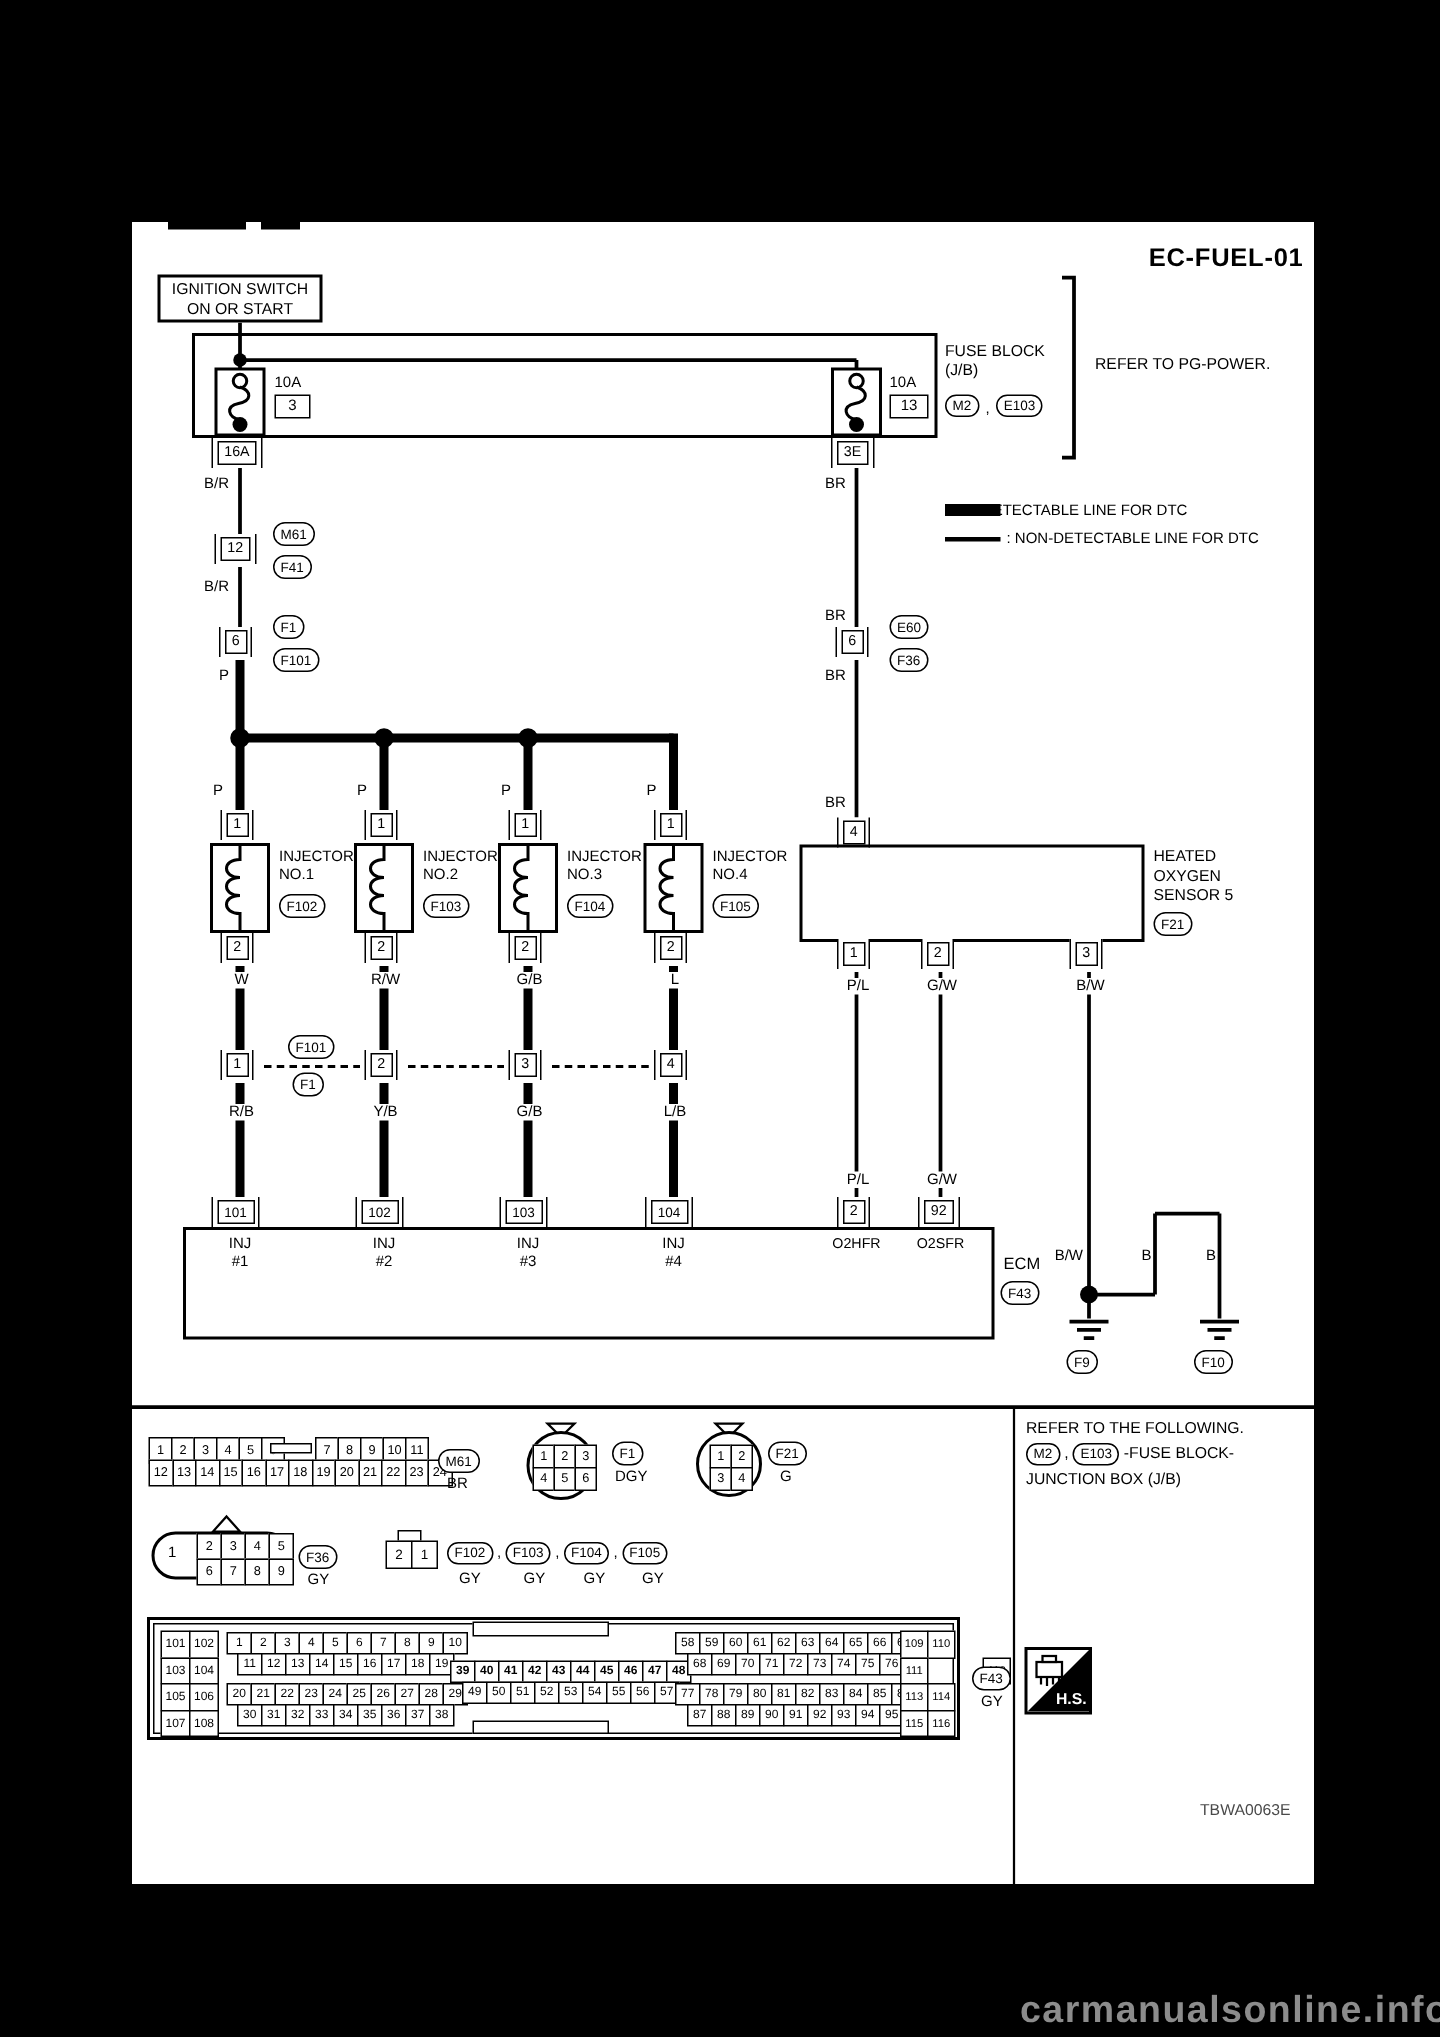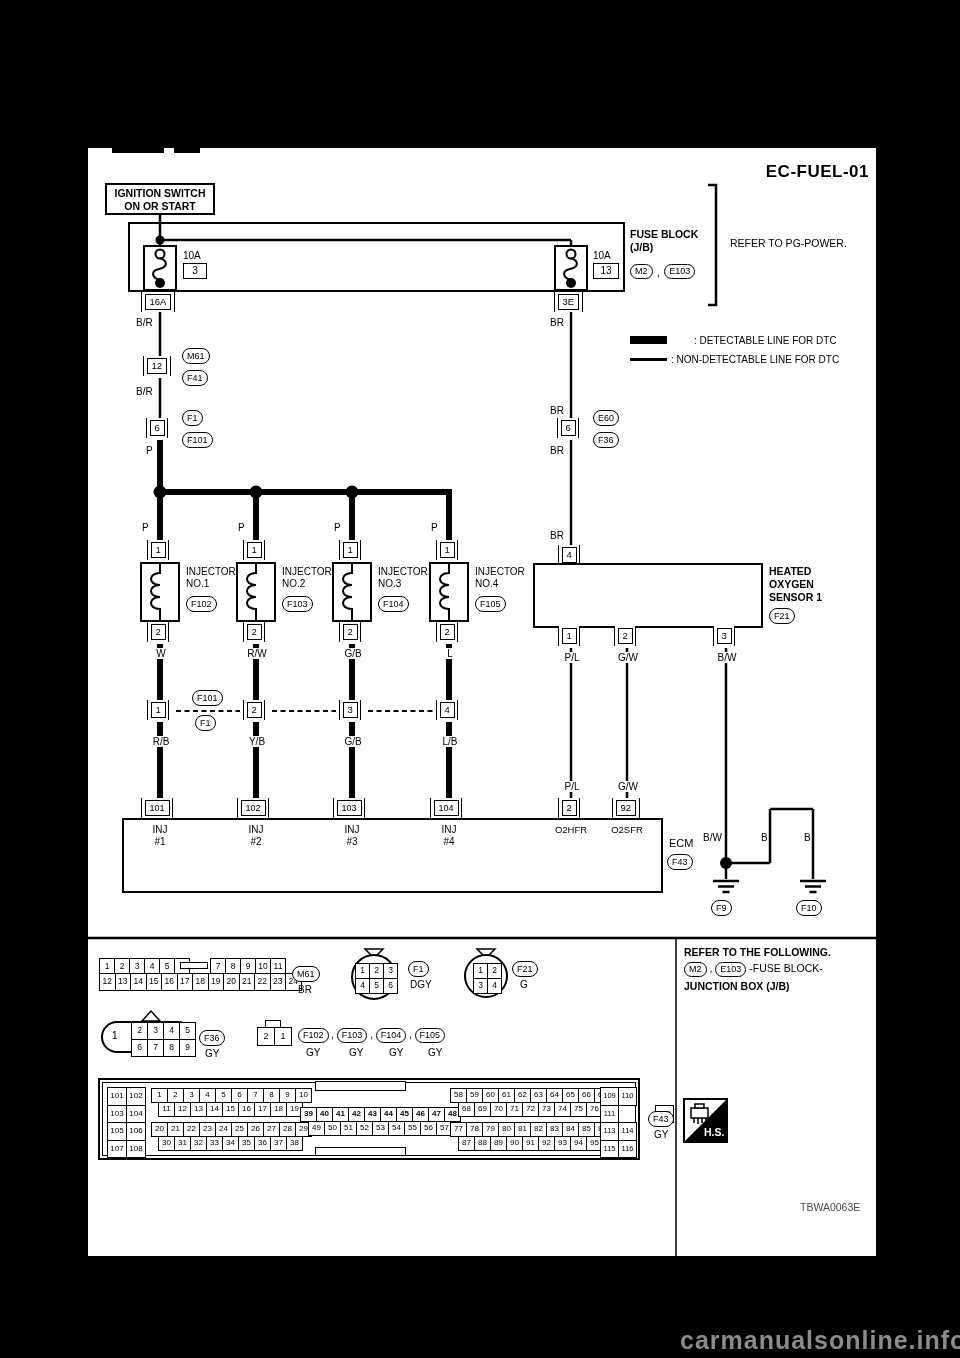--- a/index.html
+++ b/index.html
@@ -22,21 +22,21 @@
   .grow+.grow{margin-top:-1px;}
   .gcell{display:inline-block;border:1px solid #000;margin-left:-1px;text-align:center;vertical-align:top;background:#fff;}
   .grow .gcell:first-child{margin-left:0;}
   .stadium{position:absolute;border:2px solid #000;border-radius:18px;background:#fff;box-sizing:border-box;}
   .circ{position:absolute;border:2px solid #000;border-radius:50%;background:#fff;box-sizing:border-box;}
   .slot{position:absolute;border:1.5px solid #000;background:#fff;box-sizing:border-box;}
   .crop{position:absolute;background:#000;}
   svg{position:absolute;left:0;top:0;}
   .wm{position:absolute;font-size:25px;font-weight:bold;color:#8c8c8c;letter-spacing:1px;}
   .fig{position:absolute;font-size:10.5px;color:#4a4a4a;}
-  .small-t{font-size:10.5px;line-height:13px;font-weight:bold;}
+  .small-t{font-size:10.5px;line-height:13px;}
 </style>
 </head>
 <body>
 
 <div class="sheet">
 
   <div class="crop" style="left:24px;top:0;width:52px;height:5px;"></div>
   <div class="crop" style="left:86px;top:0;width:26px;height:5px;"></div>
 
   <svg width="788" height="1108" viewBox="0 0 788 1108">
@@ -132,21 +132,21 @@
   <div class="lbl small-t" style="left:542px;top:80px;text-align:right;">FUSE BLOCK</div>
   <div class="lbl small-t" style="left:542px;top:93px;">(J/B)</div>
   <div class="abs" style="left:542px;top:114px;white-space:nowrap;">
     <span class="ovali">M2</span>
     <span style="font-size:10px;">,</span>
     <span class="ovali">E103</span>
   </div>
   <div class="lbl" style="left:642px;top:90px;font-size:10.5px;">REFER TO PG-POWER.</div>
 
   <div class="bar" style="left:542px;top:188px;width:37px;height:8px;"></div>
-  <div class="lbl" style="left:606px;top:187px;">: DETECTABLE LINE FOR DTC</div>
+  <div class="lbl" style="left:561px;top:187px;">: DETECTABLE LINE FOR DTC</div>
   <div class="bar" style="left:542px;top:210px;width:37px;height:2.5px;"></div>
   <div class="lbl" style="left:583px;top:206px;">: NON-DETECTABLE LINE FOR DTC</div>
 
   <div class="pwrap" style="left:55px;top:208px;">
       <span class="pbox">12</span>
     </div>
   <div class="oval" style="left:94px;top:200px;">M61</div>
   <div class="oval" style="left:94px;top:222px;">F41</div>
   <div class="lbl" style="left:48px;top:238px;">B/R</div>
   <div class="pwrap" style="left:58px;top:270px;">
@@ -286,21 +286,21 @@
   <div class="oval" style="left:505px;top:284px;">F36</div>
   <div class="lbl" style="left:462px;top:297px;">BR</div>
   <div class="lbl" style="left:462px;top:382px;">BR</div>
   <div class="pwrap" style="left:470px;top:397px;">
       <span class="pbox">4</span>
     </div>
 
   <div class="box" style="left:445px;top:415px;width:230px;height:65px;background:transparent;"></div>
   <div class="lbl small-t" style="left:681px;top:417px;">HEATED</div>
   <div class="lbl small-t" style="left:681px;top:430px;">OXYGEN</div>
-  <div class="lbl small-t" style="left:681px;top:443px;">SENSOR 1</div>
+  <div class="lbl small-t" style="left:681px;top:443px;">SENSOR 5</div>
   <div class="oval" style="left:681px;top:460px;">F21</div>
   <div class="pwrap" style="left:470px;top:478px;">
       <span class="pbox">1</span>
     </div>
   <div class="pwrap" style="left:526px;top:478px;">
       <span class="pbox">2</span>
     </div>
   <div class="pwrap" style="left:625px;top:478px;">
       <span class="pbox">3</span>
     </div>

